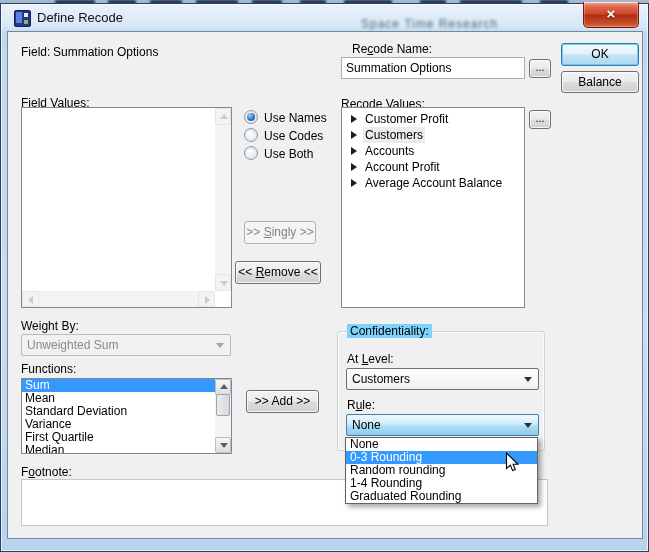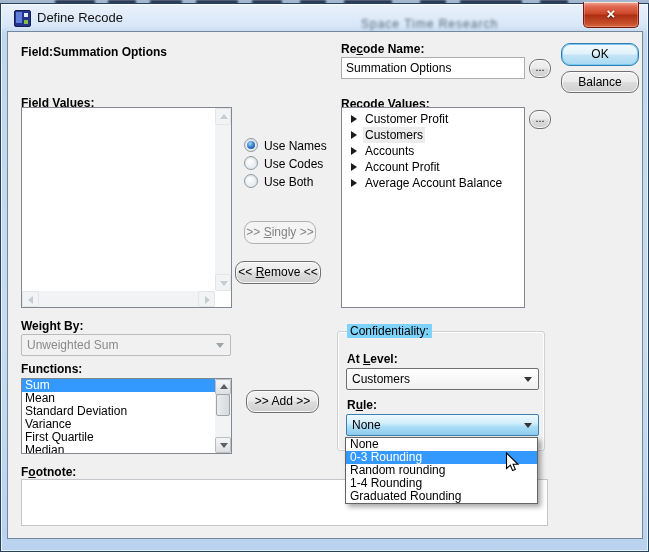--- a/index.html
+++ b/index.html
@@ -29,28 +29,28 @@
              border:1px solid #7C150B;border-top:none;border-radius:0 0 5px 5px;
              background:linear-gradient(180deg,#F3A894 0%,#E06A52 18%,#CC4526 48%,#AE2D12 52%,#C34E2B 85%,#D86A40 100%);
              box-shadow:inset 0 1px 0 rgba(255,255,255,.55),inset 0 0 0 1px rgba(255,255,255,.25);
              color:#fff;text-align:center;cursor:default;}
   .close-btn span{font-size:15px;font-weight:bold;line-height:23px;text-shadow:0 1px 2px rgba(0,0,0,.6);}
 
   
   .client{position:absolute;left:6px;top:27px;width:634px;height:506px;
           border:1px solid #75889B;background:#F0F0F0;}
 
-  .lbl{position:absolute;white-space:nowrap;line-height:14px;font-weight:bold;}
+  .lbl{position:absolute;white-space:nowrap;line-height:14px;}
 
   
   .textbox{position:absolute;background:#fff;border:1px solid #ABADB3;
            font-size:12px;line-height:20px;padding:0 4px;white-space:nowrap;overflow:hidden;}
 
   
-  .btn{position:absolute;border:1px solid #707070;border-radius:9px;text-align:center;
+  .btn{position:absolute;border:1px solid #707070;border-radius:3px;text-align:center;
        background:linear-gradient(180deg,#F2F2F2 0%,#EBEBEB 49%,#DDDDDD 51%,#CFCFCF 100%);
        box-shadow:inset 0 0 0 1px rgba(255,255,255,.8);font-size:12px;cursor:default;}
   .btn.small{font-size:11px;line-height:15px;}
   .btn.default{border:1px solid #2C7FB5;
        background:linear-gradient(180deg,#F2F9FE 0%,#E3F2FB 45%,#C2E4F6 55%,#A8D9F2 100%);
        box-shadow:inset 0 0 0 1px #7EC8EF;}
   .btn.disabled{background:#F4F4F4;border-color:#ADB2B5;color:#838383;box-shadow:none;}
 
   
   .listbox{position:absolute;background:#fff;border:1px solid #828790;}
@@ -66,21 +66,21 @@
   .tri.up{border-left:4px solid transparent;border-right:4px solid transparent;border-bottom:5px solid #5A5F63;}
   .tri.down{border-left:4px solid transparent;border-right:4px solid transparent;border-top:5px solid #5A5F63;}
   .tri.left{border-top:4px solid transparent;border-bottom:4px solid transparent;border-right:5px solid #5A5F63;}
   .tri.right{border-top:4px solid transparent;border-bottom:4px solid transparent;border-left:5px solid #5A5F63;}
   .tri.pale.up{border-bottom-color:#C7CCD1;} .tri.pale.down{border-top-color:#C7CCD1;}
   .tri.pale.left{border-right-color:#C7CCD1;} .tri.pale.right{border-left-color:#C7CCD1;}
   .sb-thumb{position:absolute;left:1px;right:1px;border:1px solid #9DA4AA;border-radius:2px;
             background:linear-gradient(90deg,#E9EBED,#D7DADD);}
 
   
-  .radio-row{position:absolute;left:236px;height:16px;margin-top:28px;}
+  .radio-row{position:absolute;left:236px;height:16px;}
   .radio{display:inline-block;width:12px;height:12px;border-radius:50%;vertical-align:-2px;
          border:1px solid #8C9AA5;background:radial-gradient(circle at 35% 30%,#FFFFFF,#DDE3E8);
          box-shadow:inset 0 1px 2px rgba(0,0,0,.12);position:relative;}
   .radio.checked::after{content:"";position:absolute;left:2px;top:2px;width:8px;height:8px;border-radius:50%;
          background:radial-gradient(circle at 38% 32%,#9FD4F2,#2E76C8 55%,#174A86);}
   .radio-label{margin-left:6px;}
 
   
   .tree-item{position:absolute;left:1px;right:1px;height:16px;line-height:16px;}
   .tw{position:absolute;left:8px;top:4px;width:0;height:0;
@@ -148,21 +148,21 @@
       <div class="close-btn">
         <span>×</span>
       </div>
     </div>
 
     <div class="client">
 
       <span class="lbl" style="left:13px;top:13px">Field:</span>
       <span class="lbl" style="left:45px;top:13px">Summation Options</span>
 
-      <span class="lbl" style="left:333px;top:10px">Re<u>c</u>ode Name:</span>
+      <span class="lbl" style="left:344px;top:10px">Re<u>c</u>ode Name:</span>
       <div class="textbox" style="left:333px;top:25px;width:174px;height:20px">Summation Options</div>
       <div class="btn small" style="left:521px;top:27px;width:20px;height:17px">...</div>
 
       <div class="btn default" style="left:553px;top:11px;width:76px;height:21px;line-height:21px">OK</div>
       <div class="btn" style="left:553px;top:39px;width:76px;height:20px;line-height:20px">Balance</div>
 
       <span class="lbl" style="left:13px;top:64px"><u>F</u>ield Values:</span>
       <div class="listbox" style="left:13px;top:75px;width:209px;height:199px">
         <div class="vsb" style="bottom:16px">
           <div class="sb-btn pale" style="left:0;top:0;right:0;height:15px">

